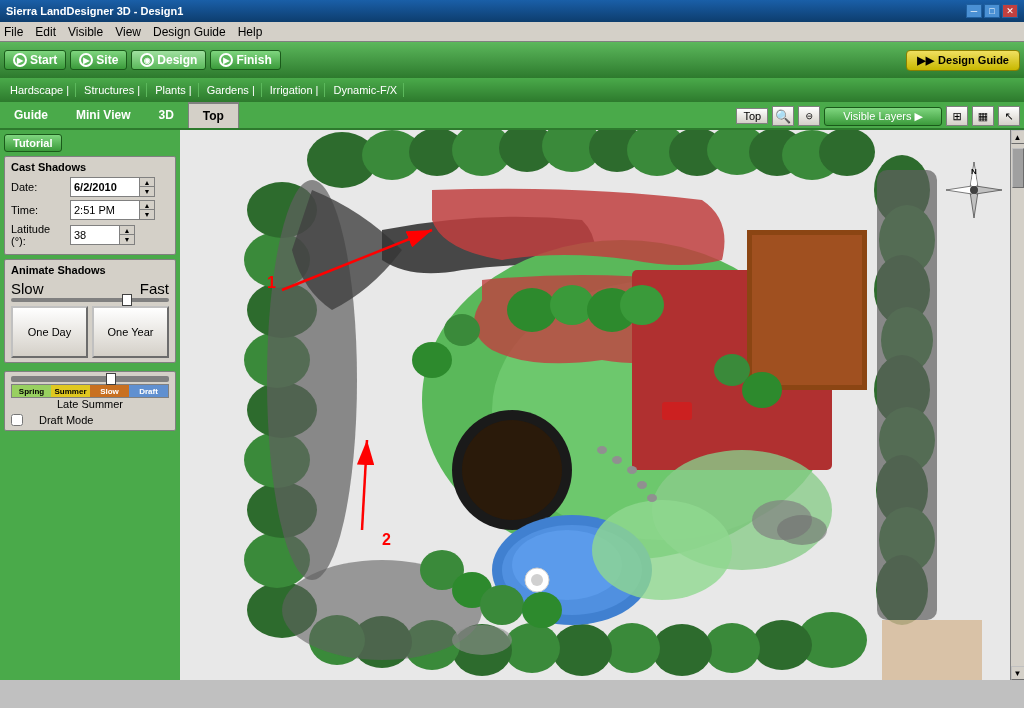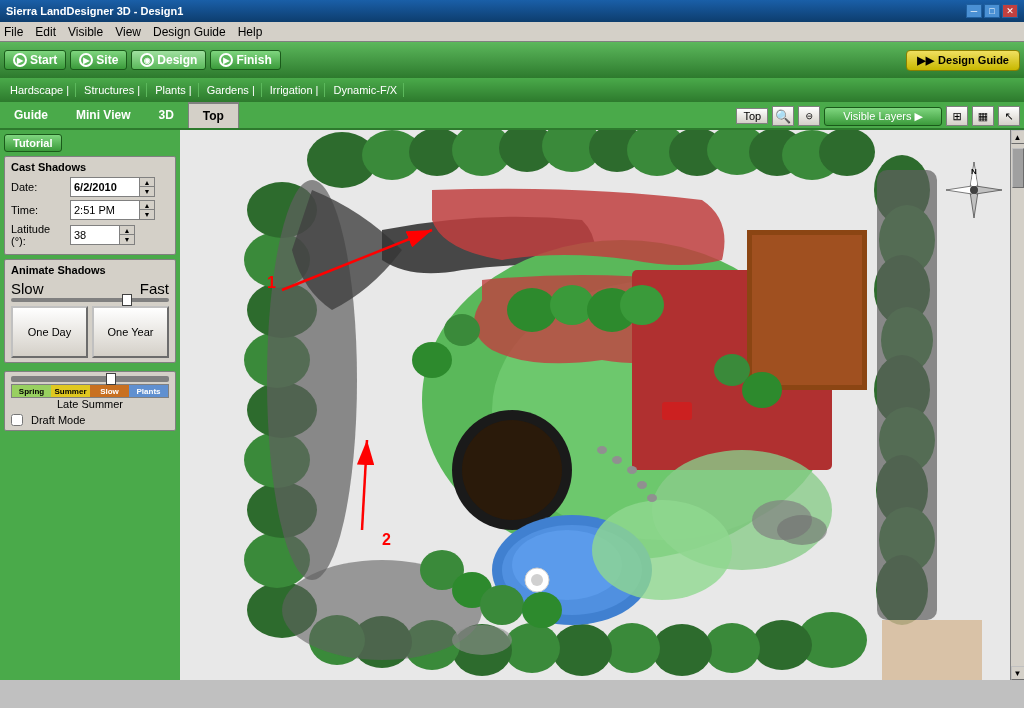--- a/index.html
+++ b/index.html
@@ -306,21 +306,21 @@
     .season-fall { background: #c87020; flex: 1; }
     .season-winter { background: #6090d0; flex: 1; }
     .season-label {
       text-align: center;
       font-size: 11px;
       margin-top: 2px;
     }
     .draft-mode-row {
       display: flex;
       align-items: center;
-      gap: 8px;
+      gap: 16px;
       margin-top: 4px;
     }
     .draft-checkbox {
       width: 12px; height: 12px;
       border: 1px solid #808080;
       background: white;
     }
 
     
     .garden-canvas {
@@ -508,21 +508,21 @@
 
     <div class="panel-section season-container">
       <div class="season-track-area">
         <div class="slider-track" style="height:6px;margin-bottom:2px;">
           <div class="slider-thumb" style="top:-3px;left:60%;"></div>
         </div>
         <div class="season-track">
           <div class="season-seg season-spring">Spring</div>
           <div class="season-seg season-summer">Summer</div>
           <div class="season-seg season-fall">Slow</div>
-          <div class="season-seg season-winter">Plants</div>
+          <div class="season-seg season-winter">Draft</div>
         </div>
       </div>
       <div class="season-label">Late Summer</div>
       <div class="draft-mode-row">
         <input type="checkbox" class="draft-checkbox" style="">
         <span>Draft Mode</span>
       </div>
     </div>
   </div>
 

